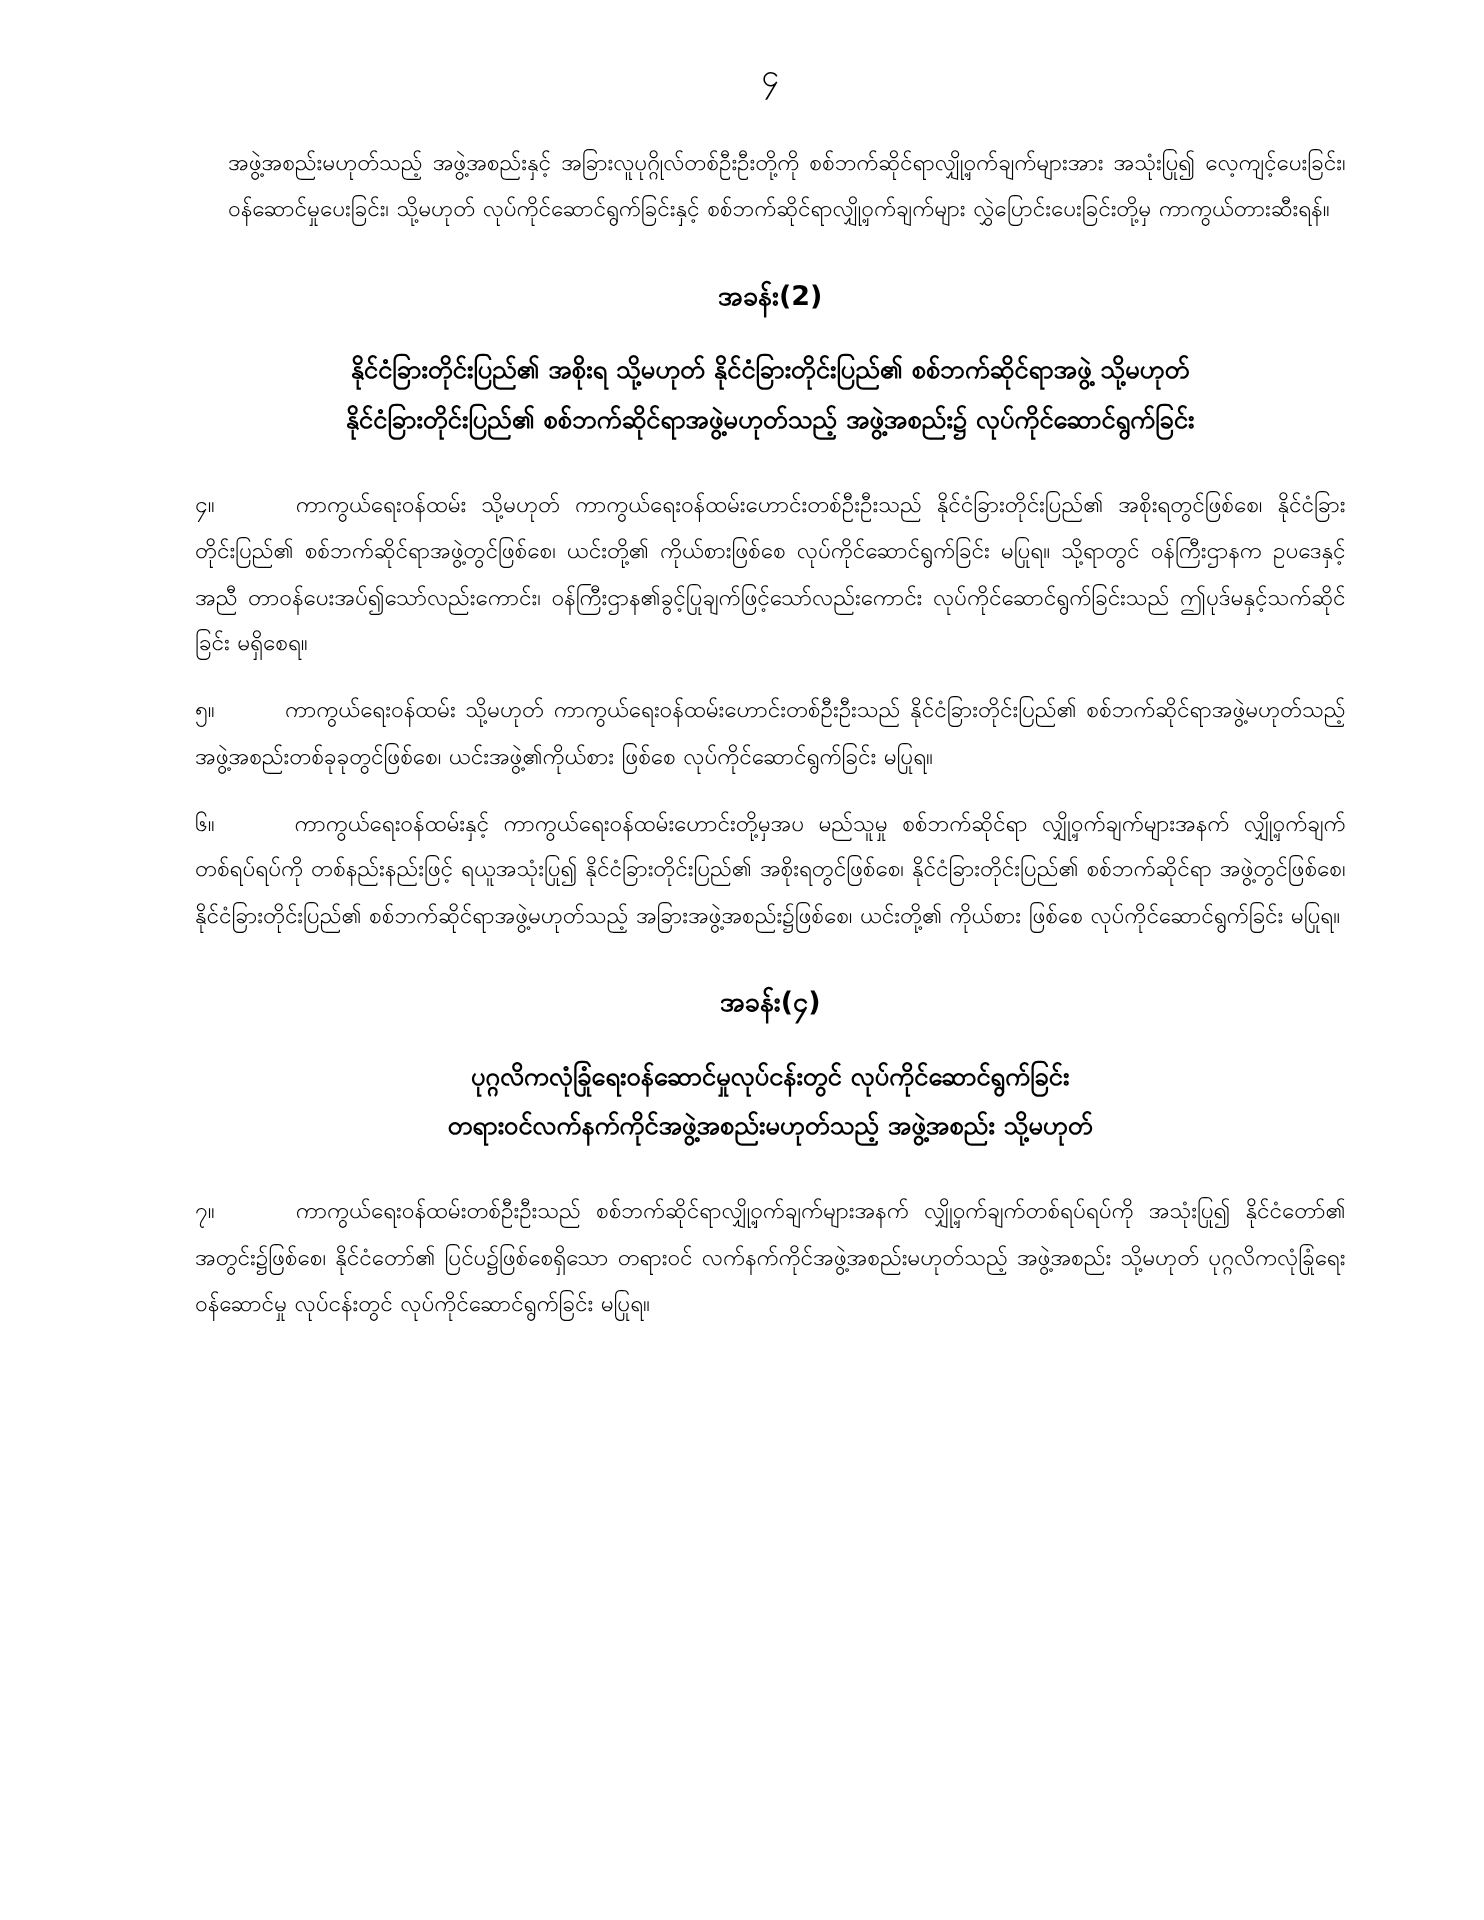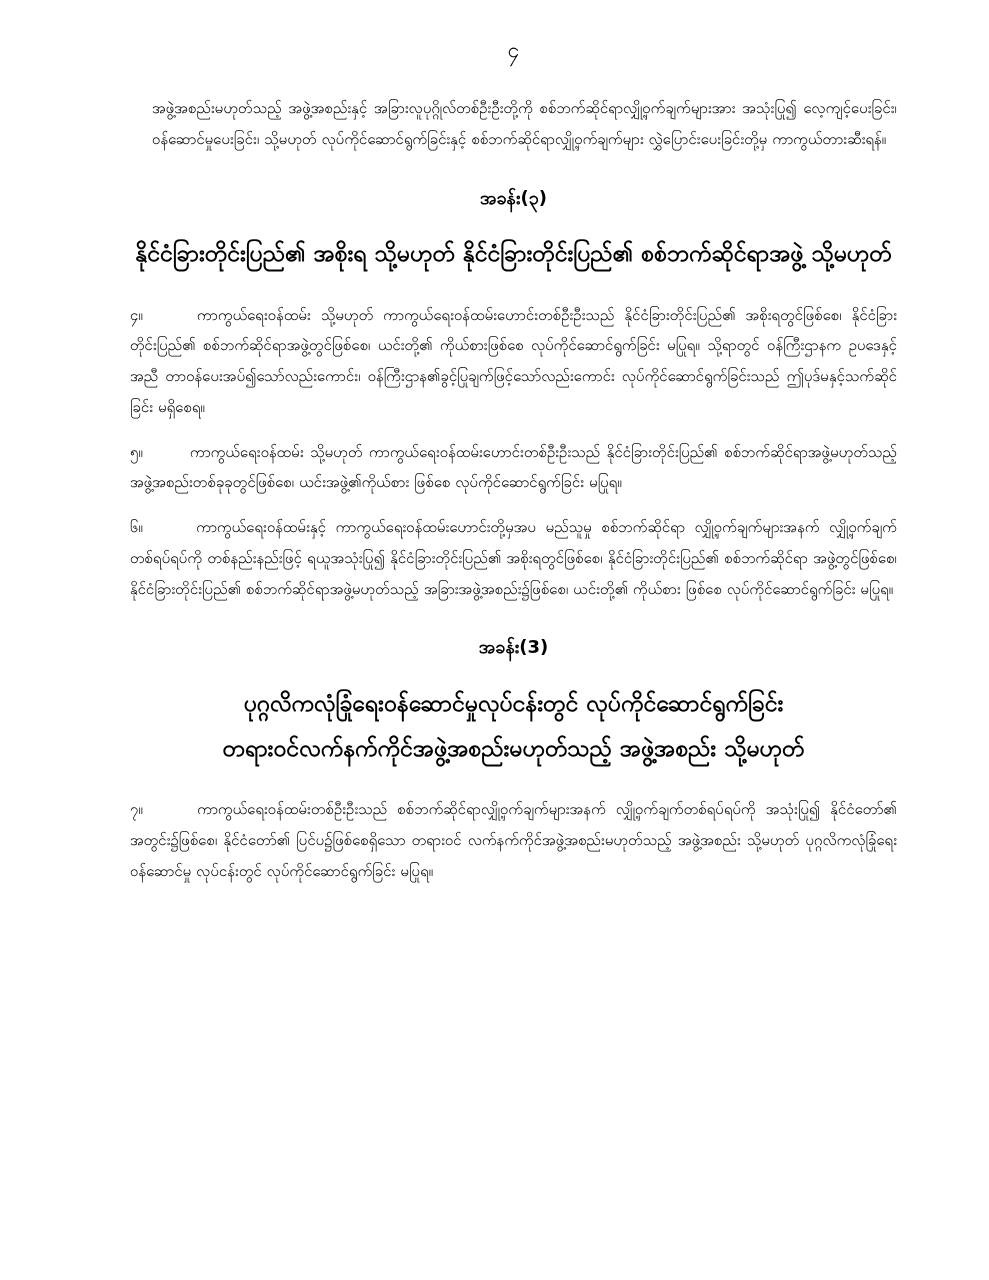--- a/index.html
+++ b/index.html
@@ -50,21 +50,21 @@
   .chapter-title {
     text-align: center;
     font-size: 18px;
     font-weight: bold;
     margin: 26px 0 10px 0;
     line-height: 1.9;
   }
   .chapter-heading {
     text-align: center;
     font-weight: bold;
-    font-size: 23px;
+    font-size: 17px;
     line-height: 1.95;
     margin: 16px 0 24px 0;
     padding: 0 4px;
   }
   .chapter-heading .l {
     display: block;
   }
   .first-block {
     margin-top: 0;
     margin-bottom: 26px;
@@ -79,23 +79,24 @@
 
 <div class="page">
 
   <div class="page-number">၄</div>
 
   <div class="first-block">
     <p class="para">အဖွဲ့အစည်းမဟုတ်သည့် အဖွဲ့အစည်းနှင့် အခြားလူပုဂ္ဂိုလ်တစ်ဦးဦးတို့ကို စစ်ဘက်ဆိုင်ရာလျှို့ဝှက်ချက်များအား အသုံးပြု၍ လေ့ကျင့်ပေးခြင်း၊ ဝန်ဆောင်မှုပေးခြင်း၊ သို့မဟုတ် လုပ်ကိုင်ဆောင်ရွက်ခြင်းနှင့် စစ်ဘက်ဆိုင်ရာလျှို့ဝှက်ချက်များ လွှဲပြောင်းပေးခြင်းတို့မှ ကာကွယ်တားဆီးရန်။</p>
   </div>
 
   <div>
-    <div class="chapter-title">အခန်း(၃)</div>
+    <div class="chapter-title">အခန်း(2)</div>
     <div class="chapter-heading">
       <span class="l">နိုင်ငံခြားတိုင်းပြည်၏ အစိုးရ သို့မဟုတ် နိုင်ငံခြားတိုင်းပြည်၏ စစ်ဘက်ဆိုင်ရာအဖွဲ့ သို့မဟုတ်</span>
+      <span class="l">နိုင်ငံခြားတိုင်းပြည်၏ စစ်ဘက်ဆိုင်ရာအဖွဲ့မဟုတ်သည့် အဖွဲ့အစည်း၌ လုပ်ကိုင်ဆောင်ရွက်ခြင်း</span>
     </div>
 
     <p class="para">
       <span class="para-num">၄။</span>
       <span class="gap-sm"></span>
       <span class="para-lead">ကာကွယ်ရေးဝန်ထမ်း သို့မဟုတ် ကာကွယ်ရေးဝန်ထမ်းဟောင်းတစ်ဦးဦးသည် နိုင်ငံခြားတိုင်းပြည်၏ အစိုးရတွင်ဖြစ်စေ၊ နိုင်ငံခြားတိုင်းပြည်၏ စစ်ဘက်ဆိုင်ရာအဖွဲ့တွင်ဖြစ်စေ၊ ယင်းတို့၏ ကိုယ်စားဖြစ်စေ လုပ်ကိုင်ဆောင်ရွက်ခြင်း မပြုရ။ သို့ရာတွင် ဝန်ကြီးဌာနက ဥပဒေနှင့်အညီ တာဝန်ပေးအပ်၍သော်လည်းကောင်း၊ ဝန်ကြီးဌာန၏ခွင့်ပြုချက်ဖြင့်သော်လည်းကောင်း လုပ်ကိုင်ဆောင်ရွက်ခြင်းသည် ဤပုဒ်မနှင့်သက်ဆိုင်ခြင်း မရှိစေရ။</span>
     </p>
 
     <p class="para">
       <span class="para-num">၅။</span>
@@ -104,21 +105,21 @@
     </p>
 
     <p class="para">
       <span class="para-num">၆။</span>
       <span class="gap-sm"></span>
       <span class="para-lead">ကာကွယ်ရေးဝန်ထမ်းနှင့် ကာကွယ်ရေးဝန်ထမ်းဟောင်းတို့မှအပ မည်သူမှု စစ်ဘက်ဆိုင်ရာ လျှို့ဝှက်ချက်များအနက် လျှို့ဝှက်ချက်တစ်ရပ်ရပ်ကို တစ်နည်းနည်းဖြင့် ရယူအသုံးပြု၍ နိုင်ငံခြားတိုင်းပြည်၏ အစိုးရတွင်ဖြစ်စေ၊ နိုင်ငံခြားတိုင်းပြည်၏ စစ်ဘက်ဆိုင်ရာ အဖွဲ့တွင်ဖြစ်စေ၊ နိုင်ငံခြားတိုင်းပြည်၏ စစ်ဘက်ဆိုင်ရာအဖွဲ့မဟုတ်သည့် အခြားအဖွဲ့အစည်း၌ဖြစ်စေ၊ ယင်းတို့၏ ကိုယ်စား ဖြစ်စေ လုပ်ကိုင်ဆောင်ရွက်ခြင်း မပြုရ။</span>
     </p>
   </div>
 
   <div>
-    <div class="chapter-title">အခန်း(3)</div>
+    <div class="chapter-title">အခန်း(၄)</div>
     <div class="chapter-heading">
       <span class="l">ပုဂ္ဂလိကလုံခြုံရေးဝန်ဆောင်မှုလုပ်ငန်းတွင် လုပ်ကိုင်ဆောင်ရွက်ခြင်း</span>
       <span class="l">တရားဝင်လက်နက်ကိုင်အဖွဲ့အစည်းမဟုတ်သည့် အဖွဲ့အစည်း သို့မဟုတ်</span>
     </div>
 
     <p class="para">
       <span class="para-num">၇။</span>
       <span class="gap-sm"></span>
       <span class="para-lead">ကာကွယ်ရေးဝန်ထမ်းတစ်ဦးဦးသည် စစ်ဘက်ဆိုင်ရာလျှို့ဝှက်ချက်များအနက် လျှို့ဝှက်ချက်တစ်ရပ်ရပ်ကို အသုံးပြု၍ နိုင်ငံတော်၏ အတွင်း၌ဖြစ်စေ၊ နိုင်ငံတော်၏ ပြင်ပ၌ဖြစ်စေရှိသော တရားဝင် လက်နက်ကိုင်အဖွဲ့အစည်းမဟုတ်သည့် အဖွဲ့အစည်း သို့မဟုတ် ပုဂ္ဂလိကလုံခြုံရေးဝန်ဆောင်မှု လုပ်ငန်းတွင် လုပ်ကိုင်ဆောင်ရွက်ခြင်း မပြုရ။</span>
     </p>

